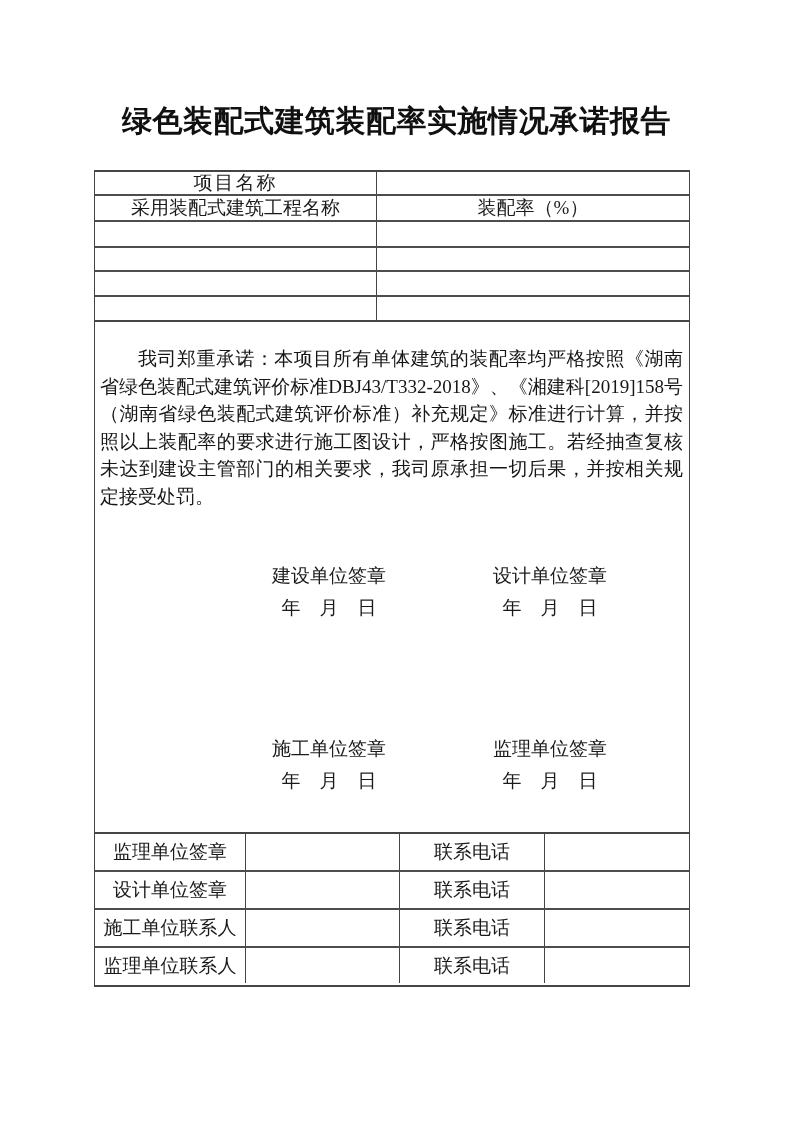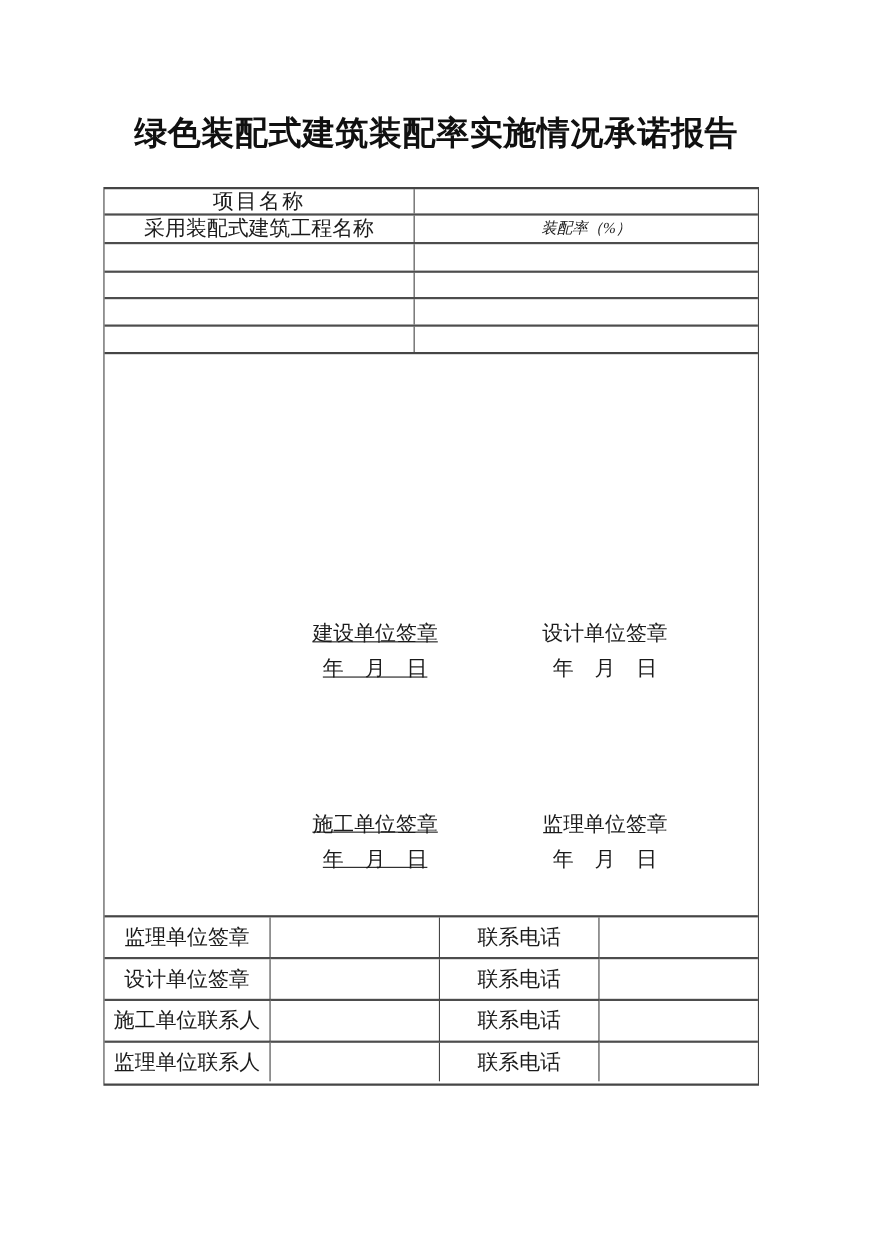--- a/index.html
+++ b/index.html
@@ -41,22 +41,21 @@
   .pr-row.last{border-bottom:none;}
   .pr-cell-l{
     width:282px;height:100%;
     border-right:1px solid var(--line);
     display:flex;align-items:center;justify-content:center;
     font-size:19px;
   }
   .pr-cell-r{
     flex:1;height:100%;
     display:flex;align-items:center;justify-content:center;
-    font-size:14px;
-    font-style:italic;
+    font-size:19px;
   }
   .pr-h1{height:24px;}
   .pr-h2{height:26px;}
   .pr-h3{height:26px;}
   .pr-h4{height:24px;}
   .pr-h5{height:25px;}
   .pr-h6{height:23px;}
   .spaced{letter-spacing:2px;}
   
   .sec-commit{
@@ -67,21 +66,21 @@
   .commit-text{
     padding:23px 6px 0 5px;
     font-size:19px;
     line-height:27.5px;
     text-align:justify;
     text-indent:2em;
     color:#161616;
   }
   .sig{position:absolute;text-align:center;font-size:19px;}
   .sig .sig-date{margin-top:6px;}
-  .sig-a{left:100px;width:292px;text-decoration:underline;}
+  .sig-a{left:88px;width:292px;}
   .sig-b{left:330px;width:250px;}
   .sig-row1{top:241px;}
   .sig-row2{top:414px;}
   
   .sec-contacts{
     display:grid;
     grid-template-columns:151px 154px 145px 1fr;
     grid-template-rows:38px 38px 38px 1fr;
     height:149px;
   }
@@ -130,20 +129,21 @@
         <div class="pr-cell-l"></div>
         <div class="pr-cell-r"></div>
       </div>
       <div class="pr-row pr-h6 last">
         <div class="pr-cell-l"></div>
         <div class="pr-cell-r"></div>
       </div>
     </div>
 
     <div class="sec-commit">
+      <p class="commit-text">我司郑重承诺：本项目所有单体建筑的装配率均严格按照《湖南省绿色装配式建筑评价标准DBJ43/T332-2018》、《湘建科[2019]158号（湖南省绿色装配式建筑评价标准）补充规定》标准进行计算，并按照以上装配率的要求进行施工图设计，严格按图施工。若经抽查复核未达到建设主管部门的相关要求，我司原承担一切后果，并按相关规定接受处罚。</p>
 
       <div class="sig sig-a sig-row1">
         <div class="sig-label">建设单位签章</div>
         <div class="sig-date">年　月　日</div>
       </div>
       <div class="sig sig-b sig-row1">
         <div class="sig-label">设计单位签章</div>
         <div class="sig-date">年　月　日</div>
       </div>
       <div class="sig sig-a sig-row2">

